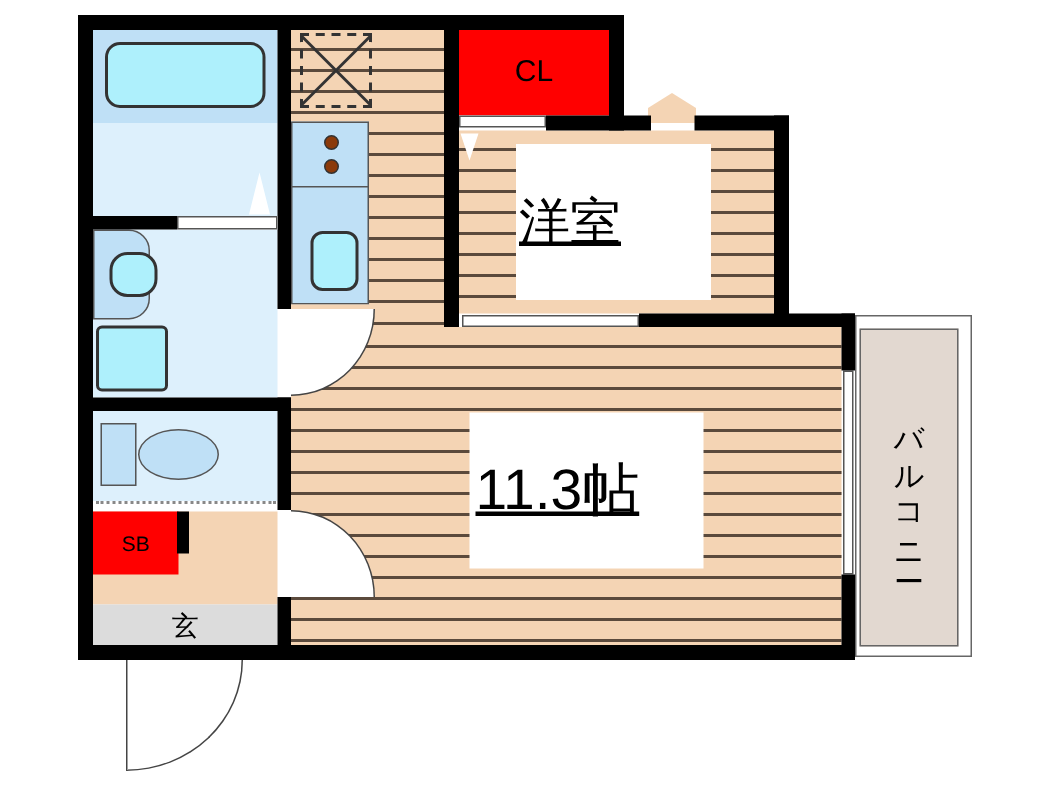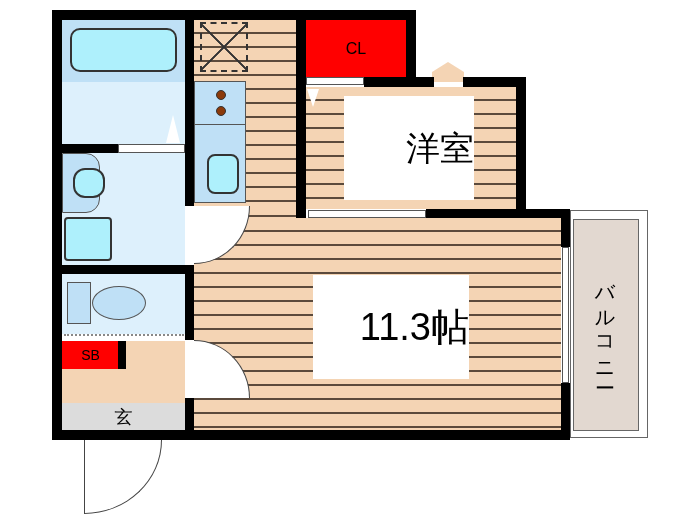--- a/index.html
+++ b/index.html
@@ -4,21 +4,21 @@
 <style>
   html,body{margin:0;padding:0;background:#fff;}
   body{width:700px;height:525px;position:relative;overflow:hidden;font-family:"Liberation Sans","DejaVu Sans",sans-serif;}
   .abs{position:absolute;}
   .wall{position:absolute;background:#000;}
   .floor{position:absolute;background-color:#f4d4b4;
     background-image:repeating-linear-gradient(to bottom, transparent 0, transparent 12px, #5b4a3c 12px, #5b4a3c 14px);}
   .wet{position:absolute;background:#ddf0fc;}
   .fixture{position:absolute;background:#aef0fc;border:2px solid #333;border-radius:10px;box-sizing:border-box;}
   .bluebox{position:absolute;background:#bfe0f6;border:1px solid #555;box-sizing:border-box;}
-  .label-box{position:absolute;background:#fff;display:flex;flex-direction:column;justify-content:center;align-items:flex-end;color:#000;}
+  .label-box{position:absolute;background:#fff;display:flex;flex-direction:column;justify-content:center;align-items:flex-start;color:#000;text-decoration:underline;}
   .red{position:absolute;background:#ff0000;color:#000;display:flex;align-items:center;justify-content:center;}
   .door-swing{position:absolute;background:#fff;border:1.5px solid #444;box-sizing:border-box;}
   .win{position:absolute;background:#fff;border:1px solid #555;box-sizing:border-box;}
 </style>
 </head>
 <body>
 
 <div class="abs" style="left:0;top:0;width:700px;height:525px;">
 
   <div class="wet" style="left:62px;top:20px;width:123px;height:62px;background:#bfe0f6;"></div>
@@ -30,21 +30,21 @@
   <div class="bluebox" style="left:62px;top:153px;width:38px;height:60px;border-radius:0 14px 14px 0;"></div>
   <div class="fixture" style="left:73px;top:168px;width:32px;height:30px;border-radius:12px;"></div>
   <div class="fixture" style="left:64px;top:217px;width:48px;height:44px;border-radius:4px;"></div>
 
   <div class="wet" style="left:62px;top:274px;width:123px;height:60px;"></div>
   <div class="bluebox" style="left:67px;top:282px;width:24px;height:42px;"></div>
   <div class="bluebox" style="left:92px;top:286px;width:54px;height:34px;border-radius:50%;"></div>
   <div class="abs" style="left:64px;top:334px;width:120px;height:4px;border-top:2px dotted #888;background:#fff;"></div>
 
   <div class="floor" style="left:62px;top:341px;width:123px;height:62px;background-image:none;"></div>
-  <div class="red" style="left:62px;top:341px;width:57px;height:28px;font-size:14px;">
+  <div class="red" style="left:62px;top:341px;width:57px;height:42px;font-size:14px;">
     <span>SB</span>
   </div>
   <div class="wall" style="left:118px;top:341px;width:8px;height:28px;"></div>
   <div class="abs" style="left:62px;top:403px;width:123px;height:27px;background:#dcdcdc;display:flex;align-items:center;justify-content:center;font-size:18px;">
     <span>玄</span>
   </div>
 
   <div class="floor" style="left:194px;top:20px;width:102px;height:190px;"></div>
   <div class="abs" style="left:200px;top:22px;width:48px;height:50px;border:2px dashed #333;box-sizing:border-box;background:
     linear-gradient(45deg, transparent 48%, #333 49%, #333 51%, transparent 52%),
@@ -55,21 +55,21 @@
   <div class="abs" style="left:194px;top:124px;width:52px;height:1px;background:#555;"></div>
   <div class="fixture" style="left:207px;top:154px;width:32px;height:40px;border-radius:8px;"></div>
 
   <div class="floor" style="left:306px;top:87px;width:210px;height:122px;"></div>
   <div class="label-box" style="left:344px;top:96px;width:130px;height:104px;padding-left:2px;box-sizing:border-box;font-size:34px;line-height:40px;">
     <span>洋室</span>
   </div>
   <div class="abs" style="left:307px;top:89px;width:0;height:0;border-left:6px solid transparent;border-right:6px solid transparent;border-top:18px solid #fff;"></div>
   <div class="abs" style="left:432px;top:62px;width:32px;height:20px;background:#f4d4b4;clip-path:polygon(0 50%,50% 0,100% 50%,100% 100%,0 100%);border:none;"></div>
 
-  <div class="red" style="left:306px;top:20px;width:100px;height:57px;font-size:16px;">
+  <div class="red" style="left:306px;top:20px;width:100px;height:57px;font-size:20px;">
     <span>CL</span>
   </div>
   <div class="win" style="left:306px;top:77px;width:58px;height:8px;"></div>
 
   <div class="floor" style="left:194px;top:218px;width:367px;height:212px;"></div>
   <div class="floor" style="left:194px;top:203px;width:102px;height:15px;"></div>
   <div class="label-box" style="left:313px;top:275px;width:156px;height:104px;padding-left:4px;box-sizing:border-box;font-size:38px;line-height:46px;">
     <span>11.3帖</span>
   </div>
   <div class="win" style="left:308px;top:210px;width:118px;height:8px;"></div>

